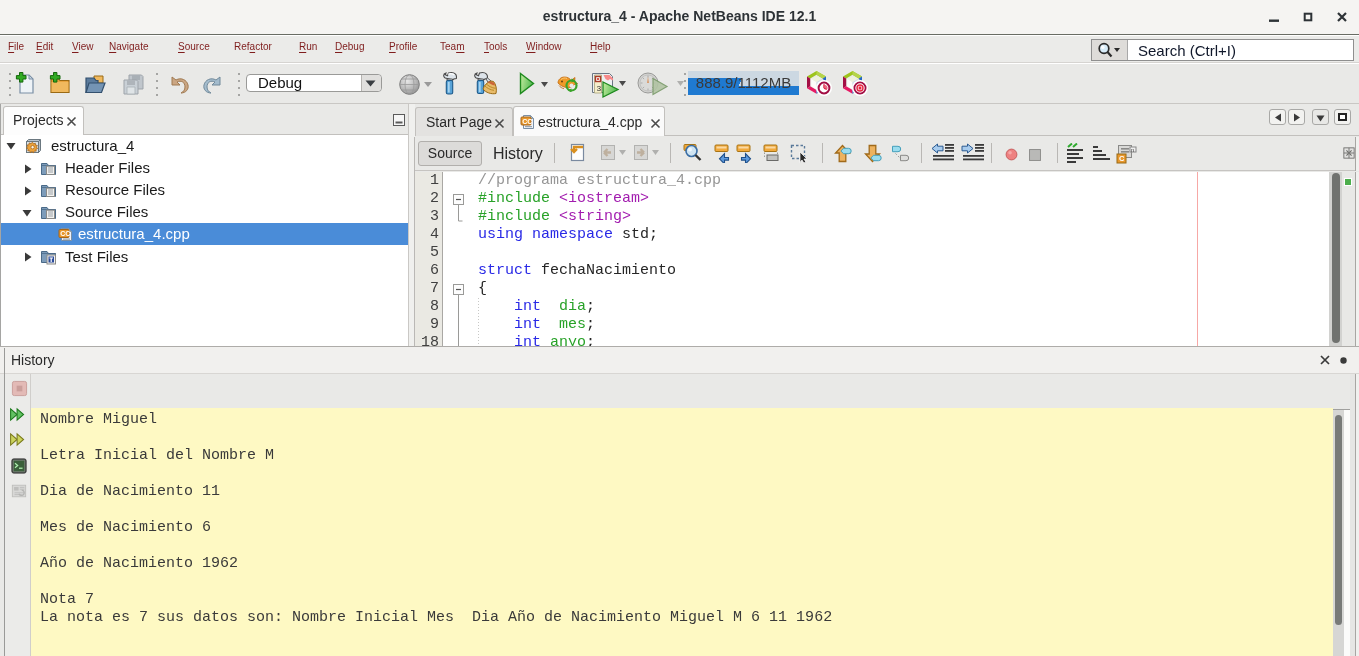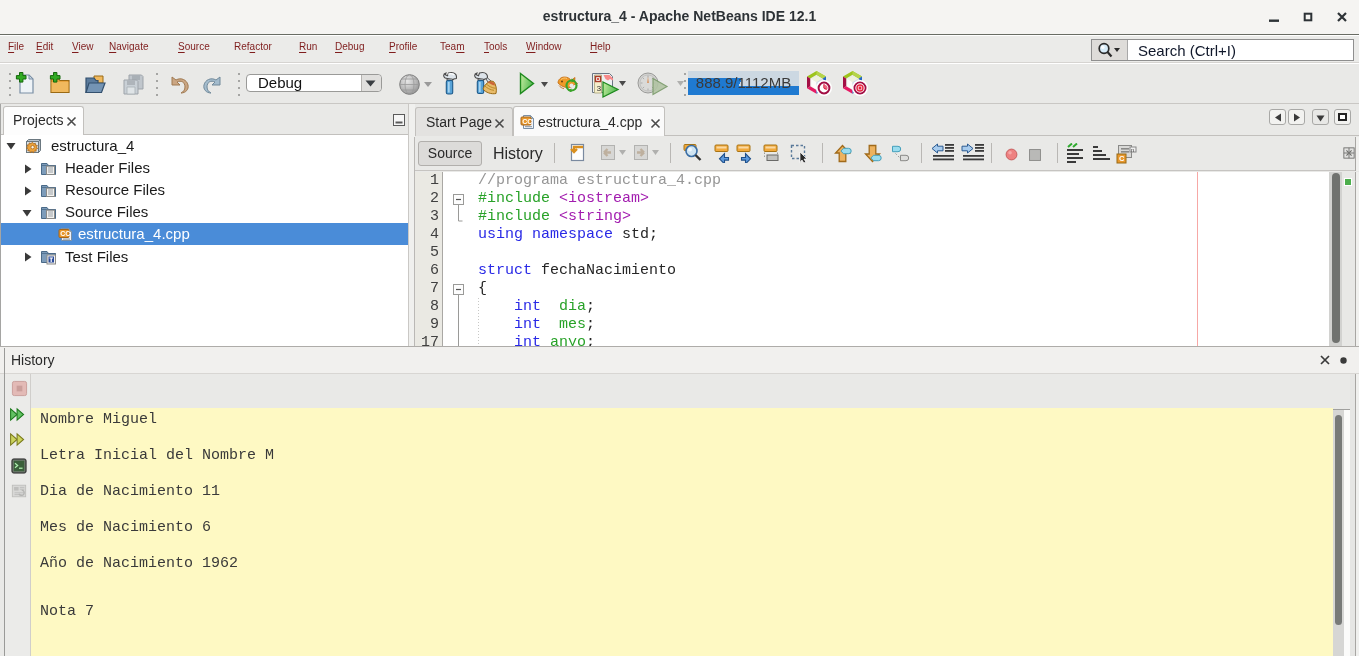--- a/index.html
+++ b/index.html
@@ -569,21 +569,21 @@
       <div id="gutter" class="abs">
         <span class="lnum" style="top:0px">1</span>
         <span class="lnum" style="top:18px">2</span>
         <span class="lnum" style="top:36px">3</span>
         <span class="lnum" style="top:54px">4</span>
         <span class="lnum" style="top:72px">5</span>
         <span class="lnum" style="top:90px">6</span>
         <span class="lnum" style="top:108px">7</span>
         <span class="lnum" style="top:126px">8</span>
         <span class="lnum" style="top:144px">9</span>
-        <span class="lnum" style="top:162px">17</span>
+        <span class="lnum" style="top:162px">18</span>
       </div>
       <div id="codelines" class="abs">
         <div class="cl c-com" style="top:0px">//programa estructura_4.cpp</div>
         <div class="cl" style="top:18px"><span class="c-grn">#include</span> <span class="c-org">&lt;iostream&gt;</span></div>
         <div class="cl" style="top:36px"><span class="c-grn">#include</span> <span class="c-org">&lt;string&gt;</span></div>
         <div class="cl" style="top:54px"><span class="c-blu">using namespace</span><span class="c-blk"> std;</span></div>
         <div class="cl" style="top:90px"><span class="c-blu">struct</span><span class="c-blk"> fechaNacimiento</span></div>
         <div class="cl c-blk" style="top:108px">{</div>
         <div class="cl" style="top:126px">    <span class="c-blu">int</span><span class="c-blk">  </span><span class="c-grn">dia</span><span class="c-blk">;</span></div>
         <div class="cl" style="top:144px">    <span class="c-blu">int</span><span class="c-blk">  </span><span class="c-grn">mes</span><span class="c-blk">;</span></div>
@@ -654,21 +654,22 @@
           <path d="M1.5 1.5 L9.5 9.5 M9.5 1.5 L1.5 9.5" stroke="#4a4a4a" stroke-width="1.6"></path>
         </svg>
     </div>
   </div>
   <div id="outtext" class="abs">
     <div class="ol" style="top:3px">Nombre Miguel</div>
     <div class="ol" style="top:39px">Letra Inicial del Nombre M</div>
     <div class="ol" style="top:75px">Dia de Nacimiento 11</div>
     <div class="ol" style="top:111px">Mes de Nacimiento 6</div>
     <div class="ol" style="top:147px">Año de Nacimiento 1962</div>
-    <div class="ol" style="top:195px">Nota 7</div>
+    <div class="ol" style="top:183px">Nota 7</div>
+    <div class="ol" style="top:201px">La nota es 7 sus datos son: Nombre Inicial Mes  Dia Año de Nacimiento Miguel M 6 11 1962</div>
   </div>
   <div id="outscrtrack" class="abs">
       <div id="outscroll" class="abs"></div>
     </div>
     <div id="outwhite" class="abs"></div>
     <div id="outlight" class="abs"></div>
     <div id="outframe" class="abs"></div>
     <div id="outlight2" class="abs"></div>
 </div>
 

